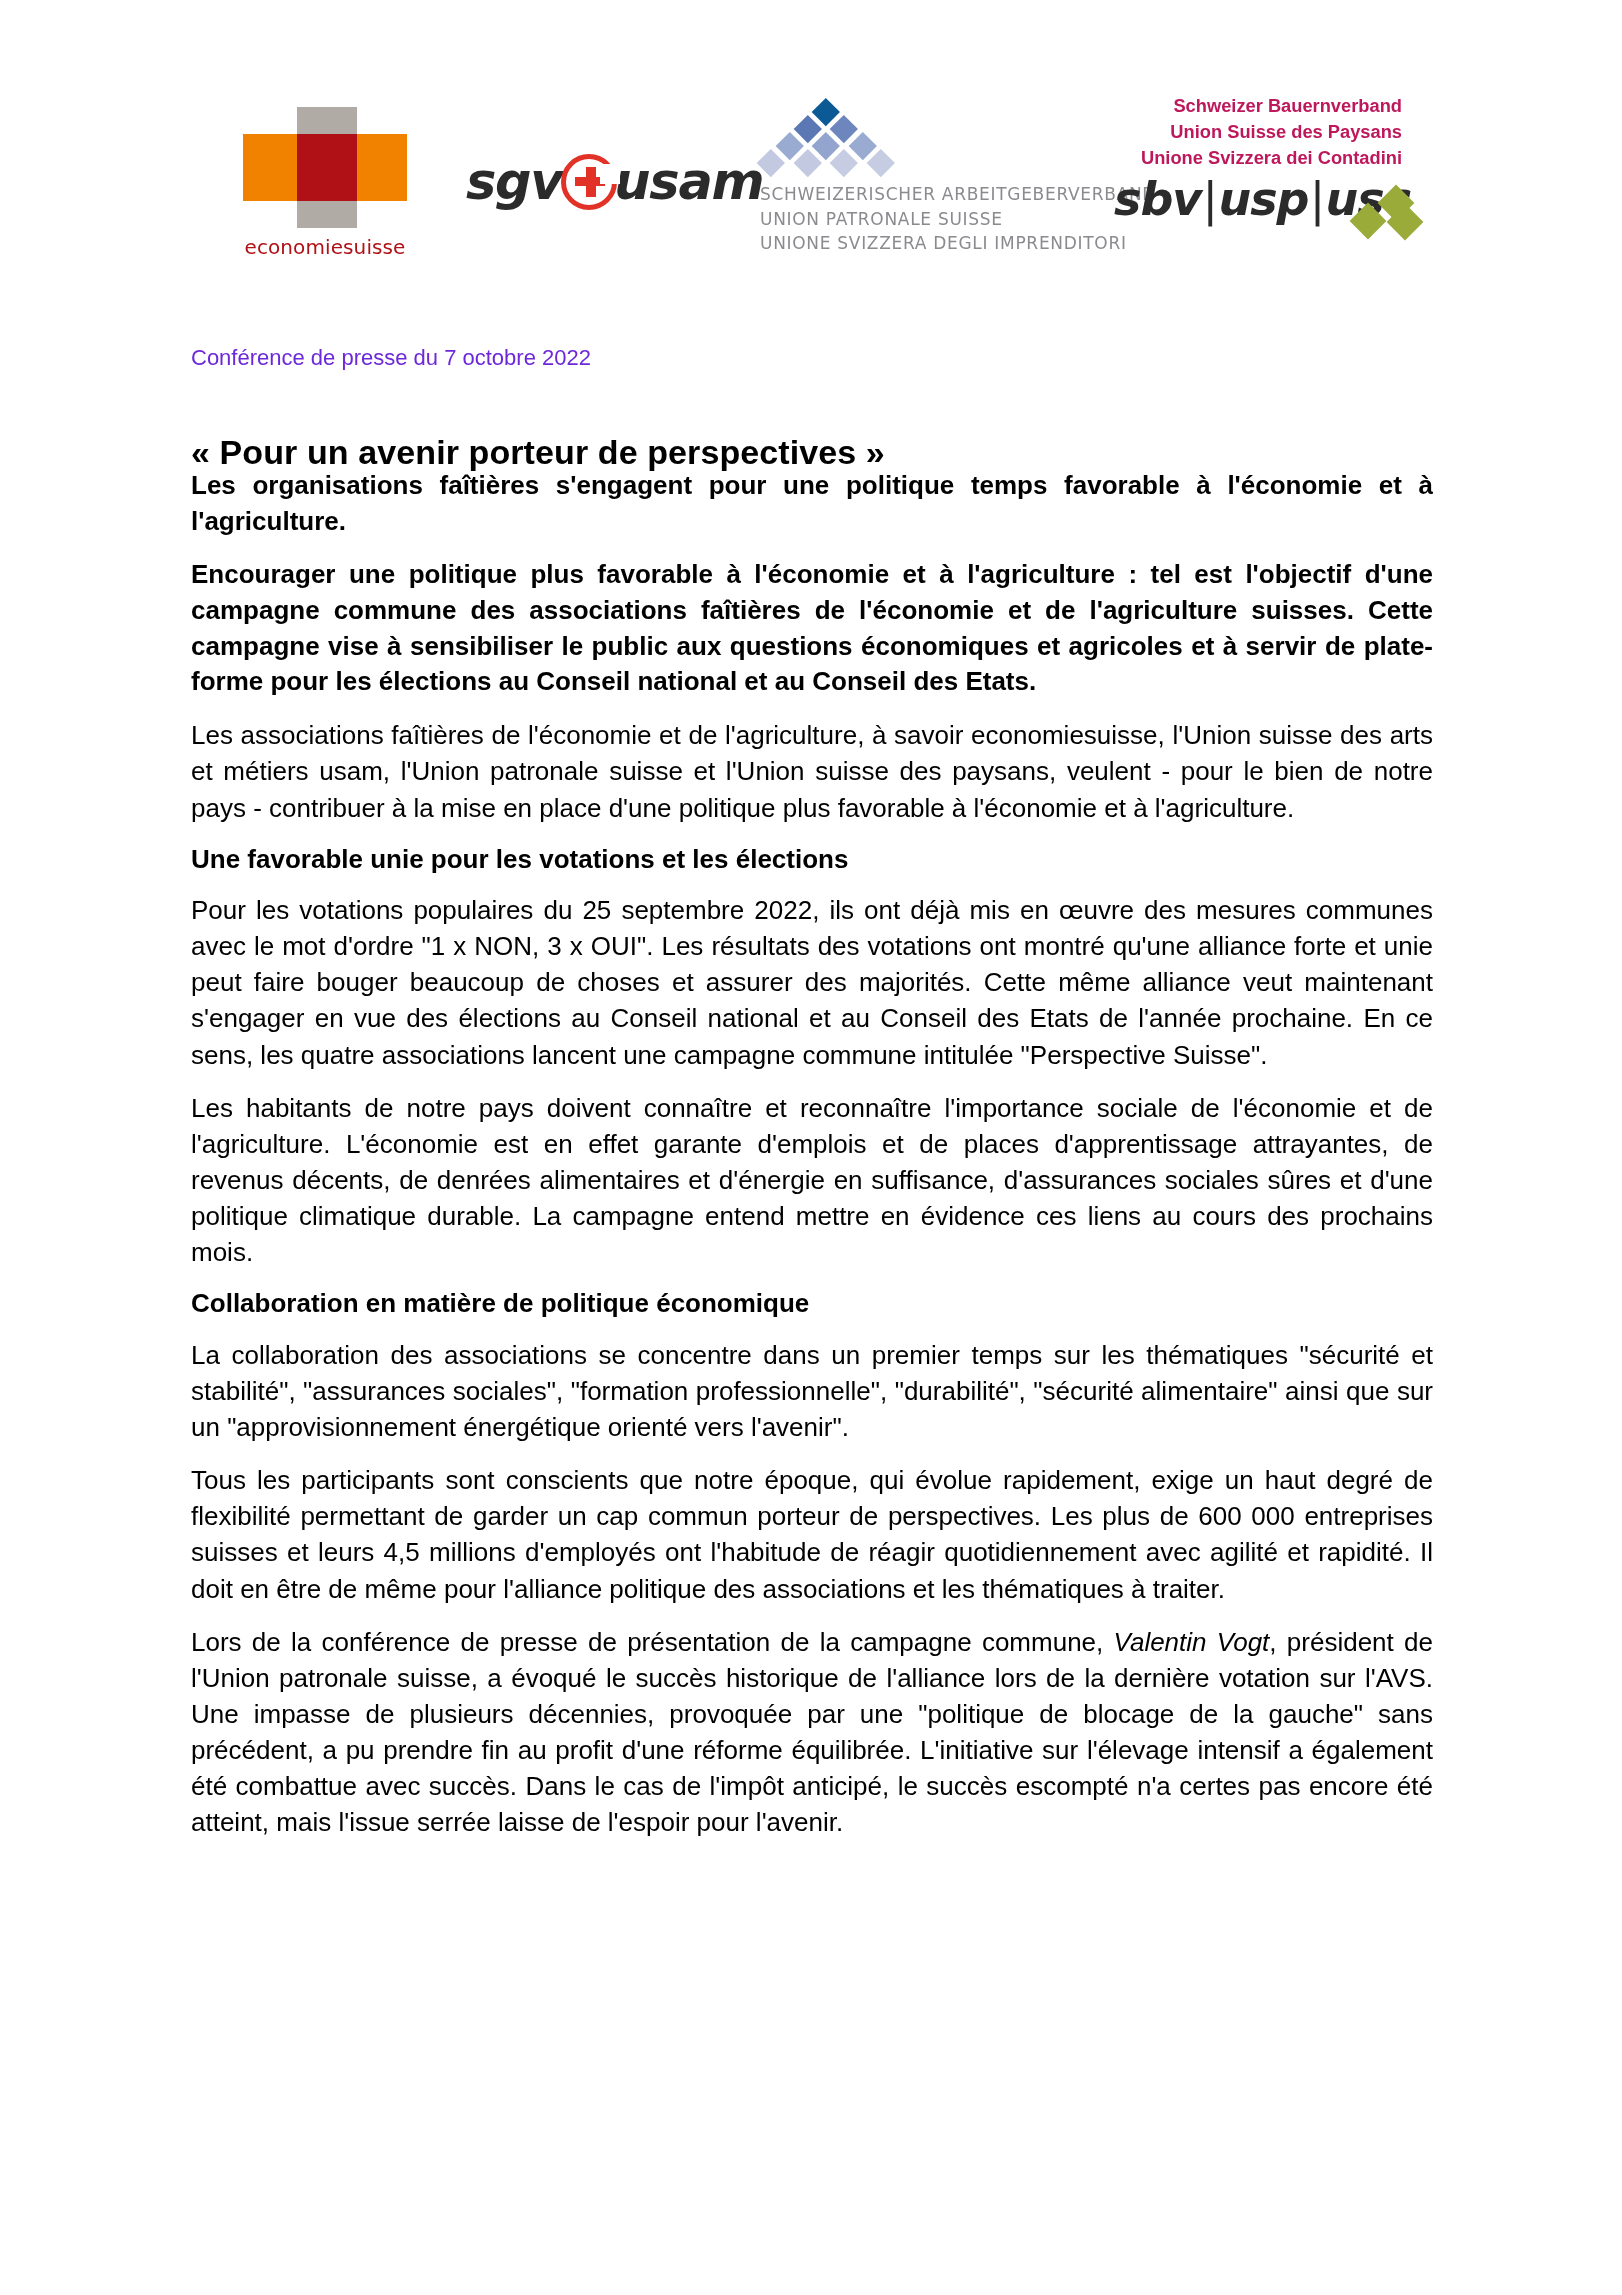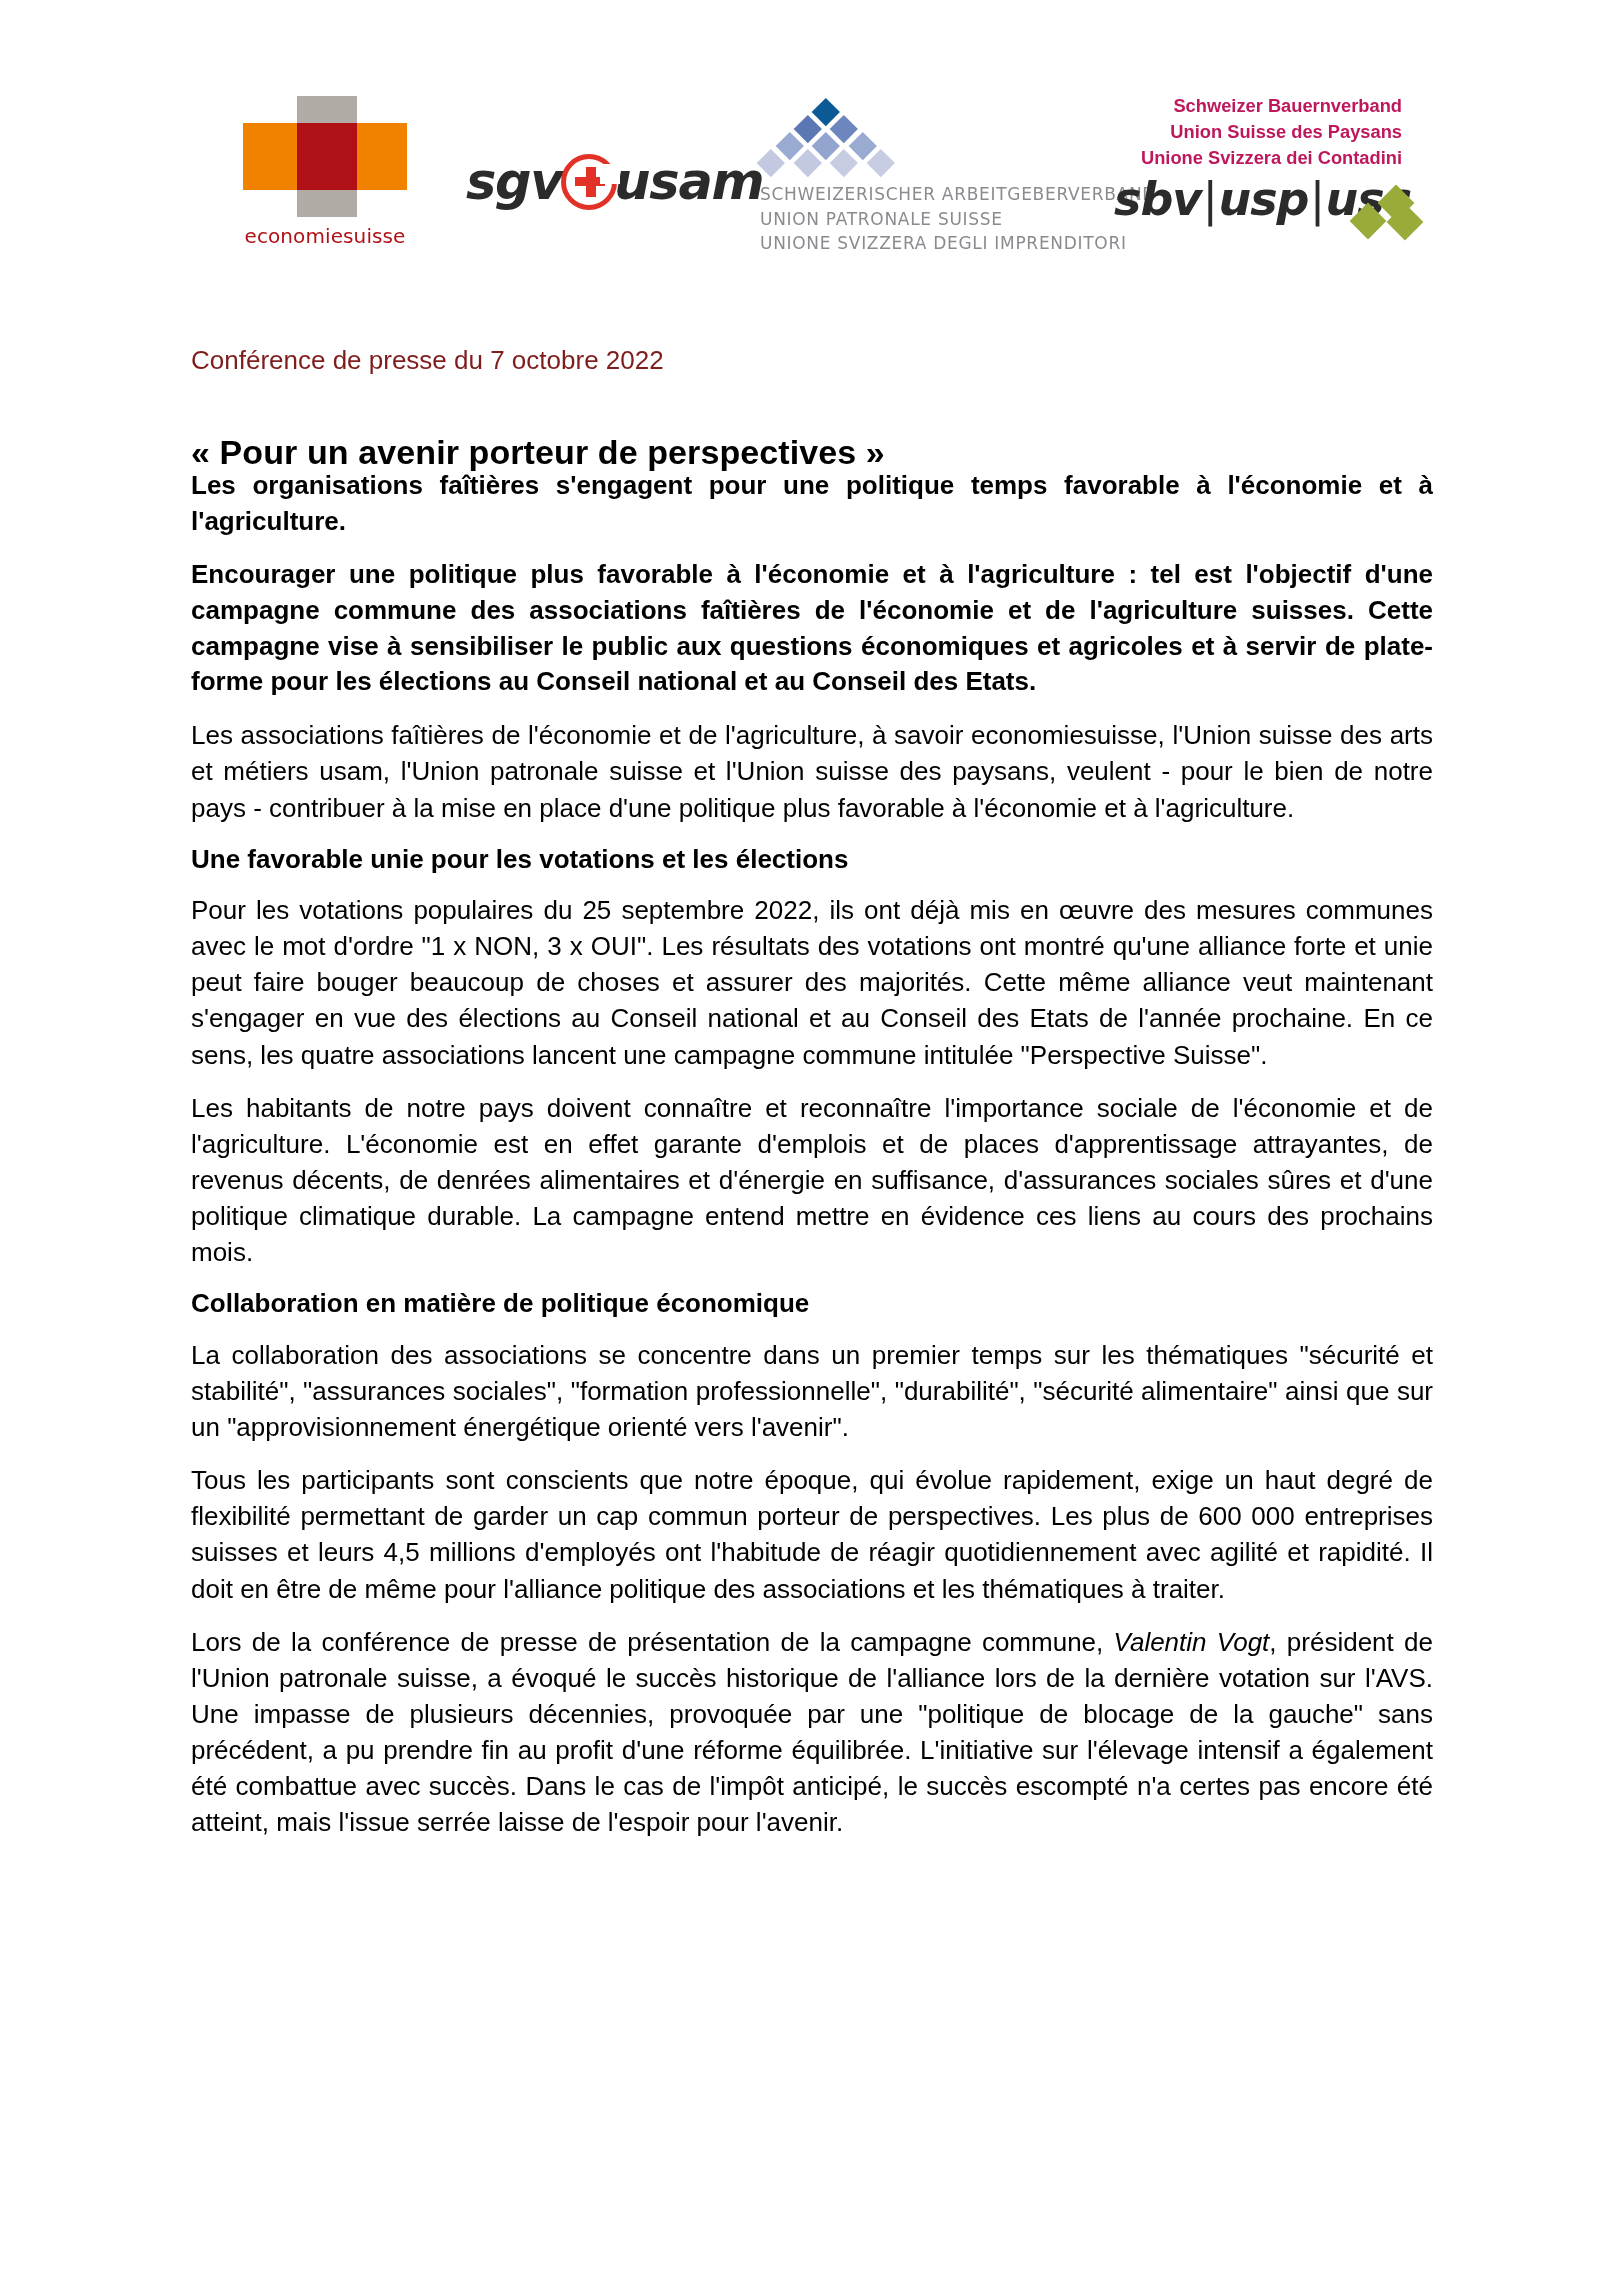--- a/index.html
+++ b/index.html
@@ -31,21 +31,21 @@
     width: 1243px;
     height: 177px;
   }
 
   .logo {
     position: absolute;
     top: 0;
   }
 
   
-  .logo-economiesuisse { left: 52px; top: 17px; width: 183px; height: 164px; }
+  .logo-economiesuisse { left: 52px; top: 28px; width: 183px; height: 164px; }
   .es-mark { position: relative; width: 164px; height: 121px; }
   .es-gray {
     position: absolute;
     left: 54px; top: 0;
     width: 60px; height: 121px;
     background: #b0aca5;
   }
   .es-orange {
     position: absolute;
     left: 0; top: 27px;
@@ -167,23 +167,23 @@
     position: absolute;
     left: 191px;
     top: 0;
     width: 1242px;
   }
 
   .kicker {
     position: absolute;
     top: 344px;
     left: 0;
-    font-size: 26px;
+    font-size: 22px;
     line-height: 1.25;
-    color: #7f1d1d;
+    color: #6d28d9;
   }
 
   .title {
     position: absolute;
     top: 409px;
     left: 0;
     font-size: 34px;
     font-weight: 700;
     line-height: 1.2;
     color: #000;

